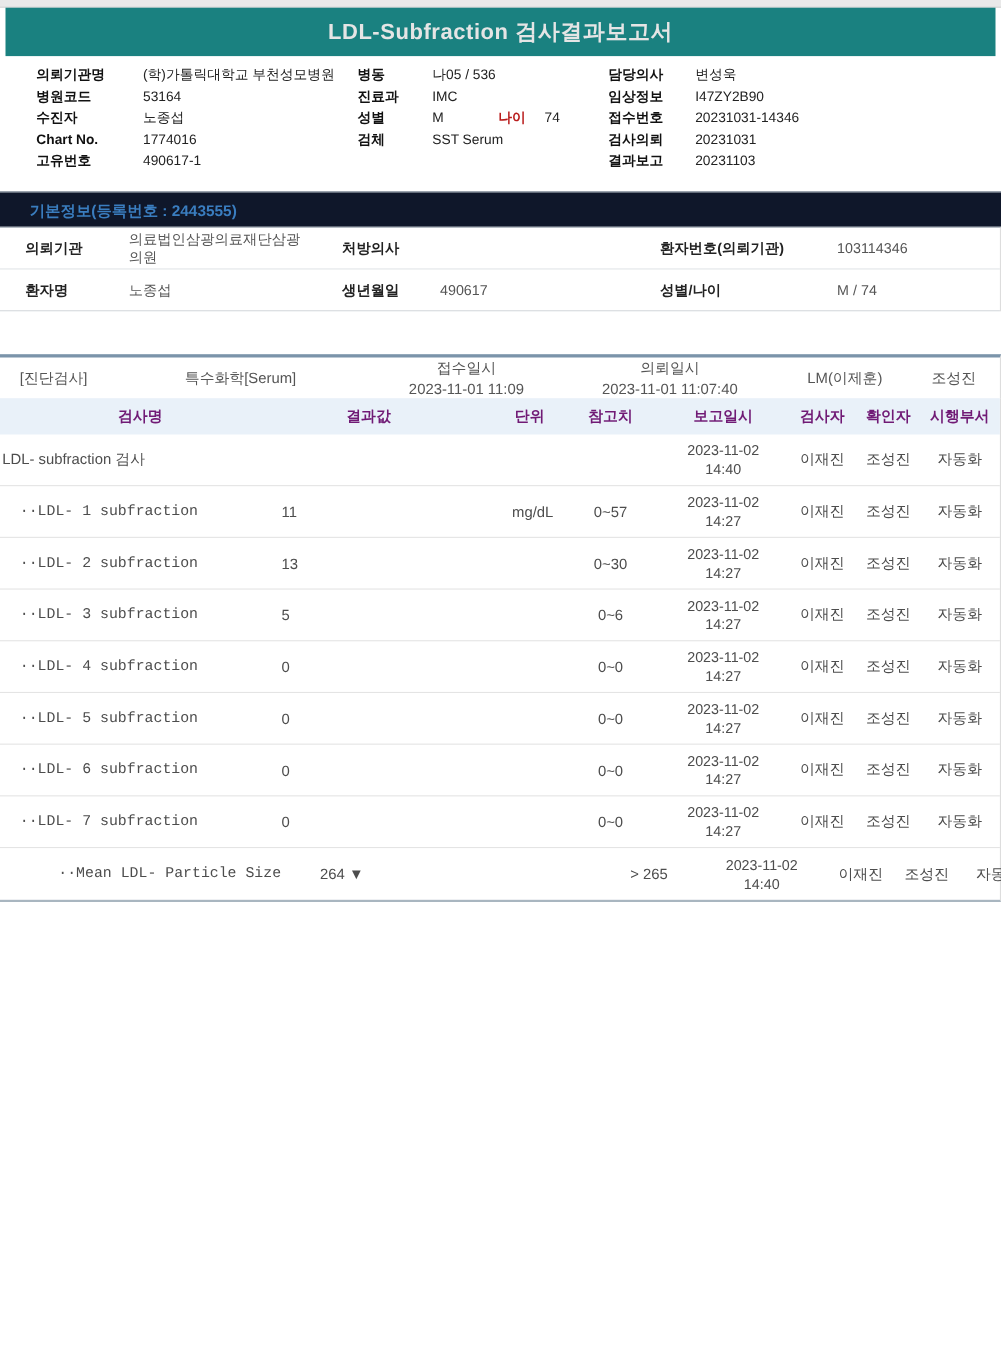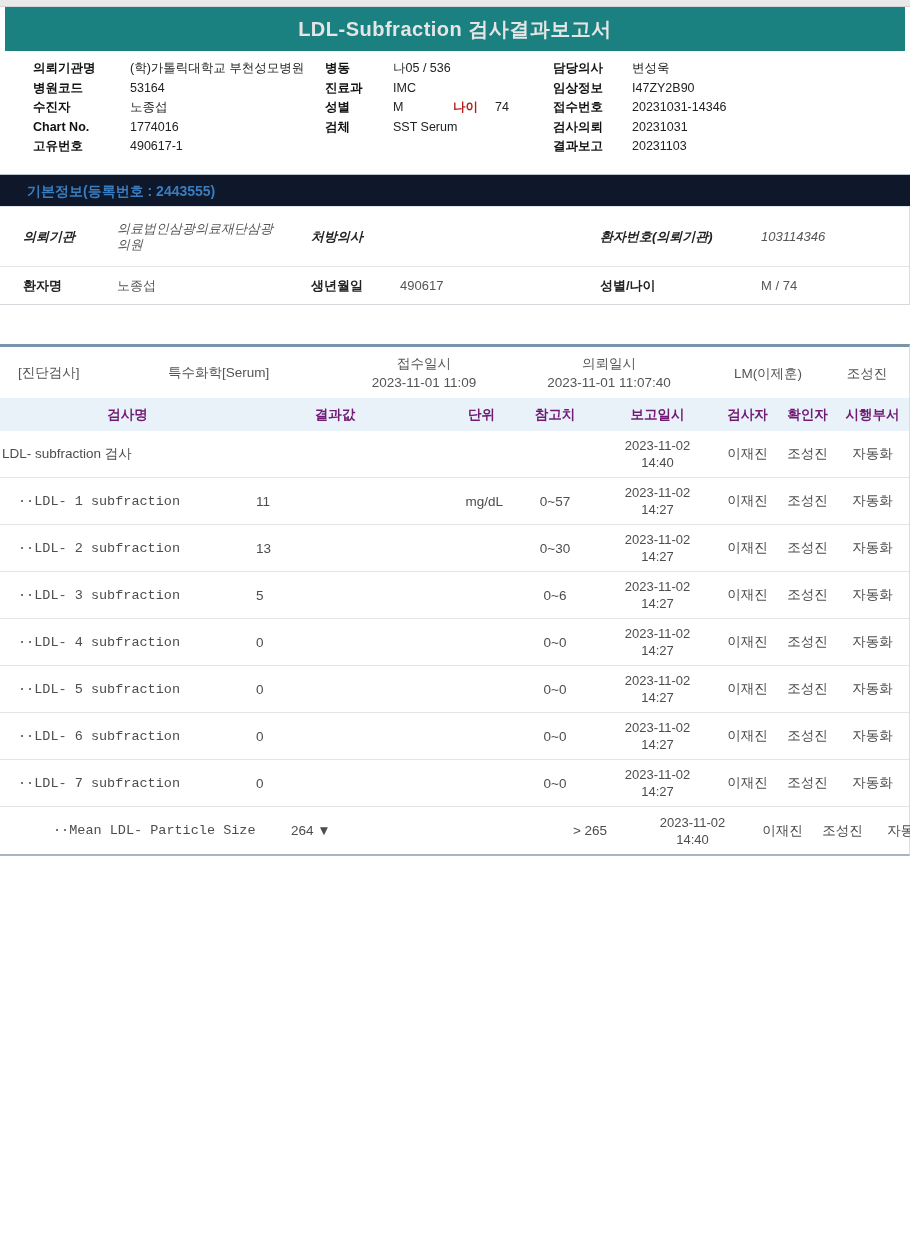--- a/index.html
+++ b/index.html
@@ -34,30 +34,30 @@
   .basic-title {
     border-top:1px solid #b9c3cc; border-bottom:1px solid #dfe5ea;
     background:#0f172a; height:33px; line-height:32px; padding-left:27px;
     color:#3a7dbf; font-weight:bold; font-size:14px;
   }
   .basic-table { border-right:1px solid #dddddd; font-size:13px; }
   .bt-row {
     display:grid; grid-template-columns:94px 194px 89px 200px 161px 1fr;
     align-items:center; padding-left:23px; border-bottom:1px solid #e2e5e8;
   }
-  .bt-row1 { height:60px;font-style:italic; }
+  .bt-row1 { height:38px; }
   .bt-row2 { height:38px; border-bottom:1px solid #d5d9dd; }
   .bt-label { font-weight:bold; color:#222; }
   .bt-value { color:#555; }
   .wrap-160 { display:inline-block; width:158px; line-height:16px; }
   
   .gap { height:39px; }
   
   .order-strip {
-    position:relative; height:54px; border-top:3px solid #7b94aa;
+    position:relative; height:40px; border-top:3px solid #7b94aa;
     font-size:13.5px; color:#555; border-right:1px solid #dddddd;
   }
   .os-item { position:absolute; top:50%; transform:translateY(-50%); white-space:nowrap; }
   .os-cat { left:18px; }
   .os-panel { left:168px; }
   .os-center { position:absolute; top:50%; transform:translate(-50%,-50%); text-align:center; line-height:19px; white-space:nowrap; }
   .os-receipt { left:424px; }
   .os-request { left:609px; }
   .os-lm { left:768px; }
   .os-approver { left:867px; }

